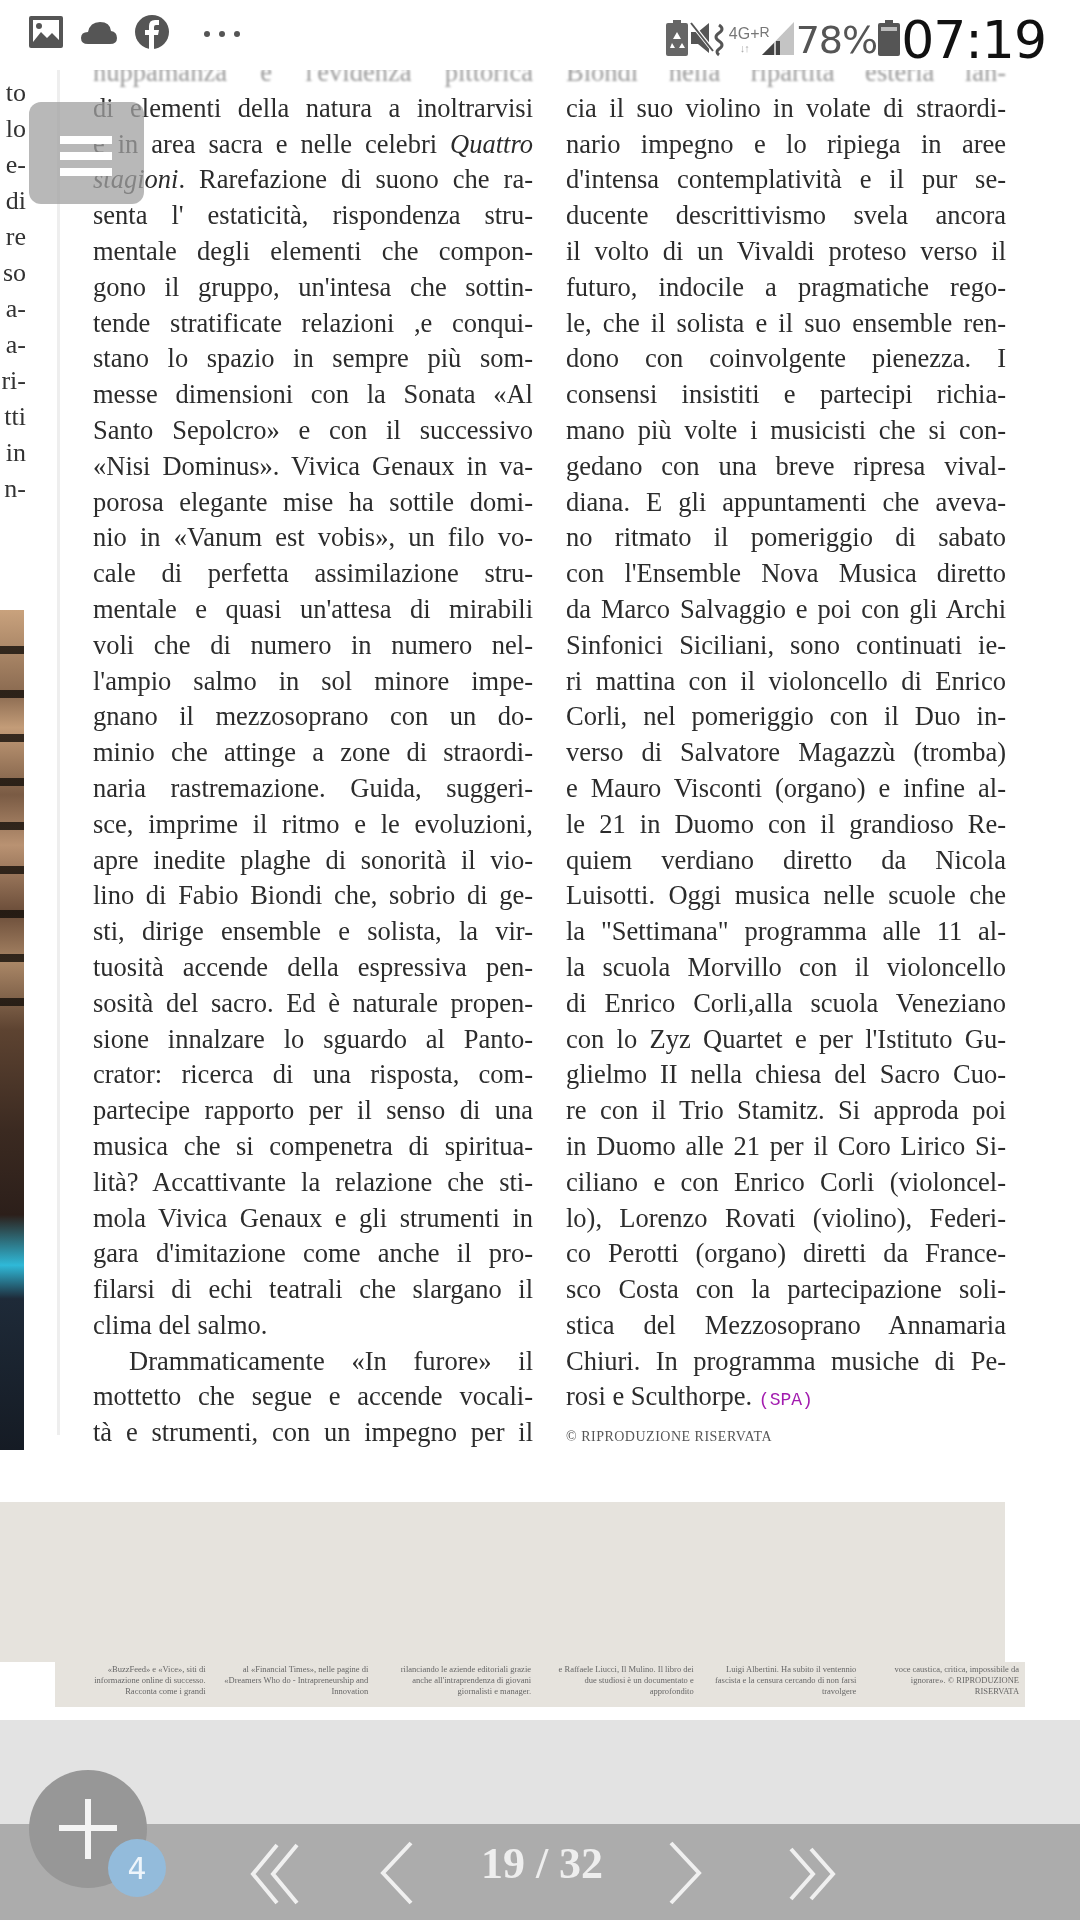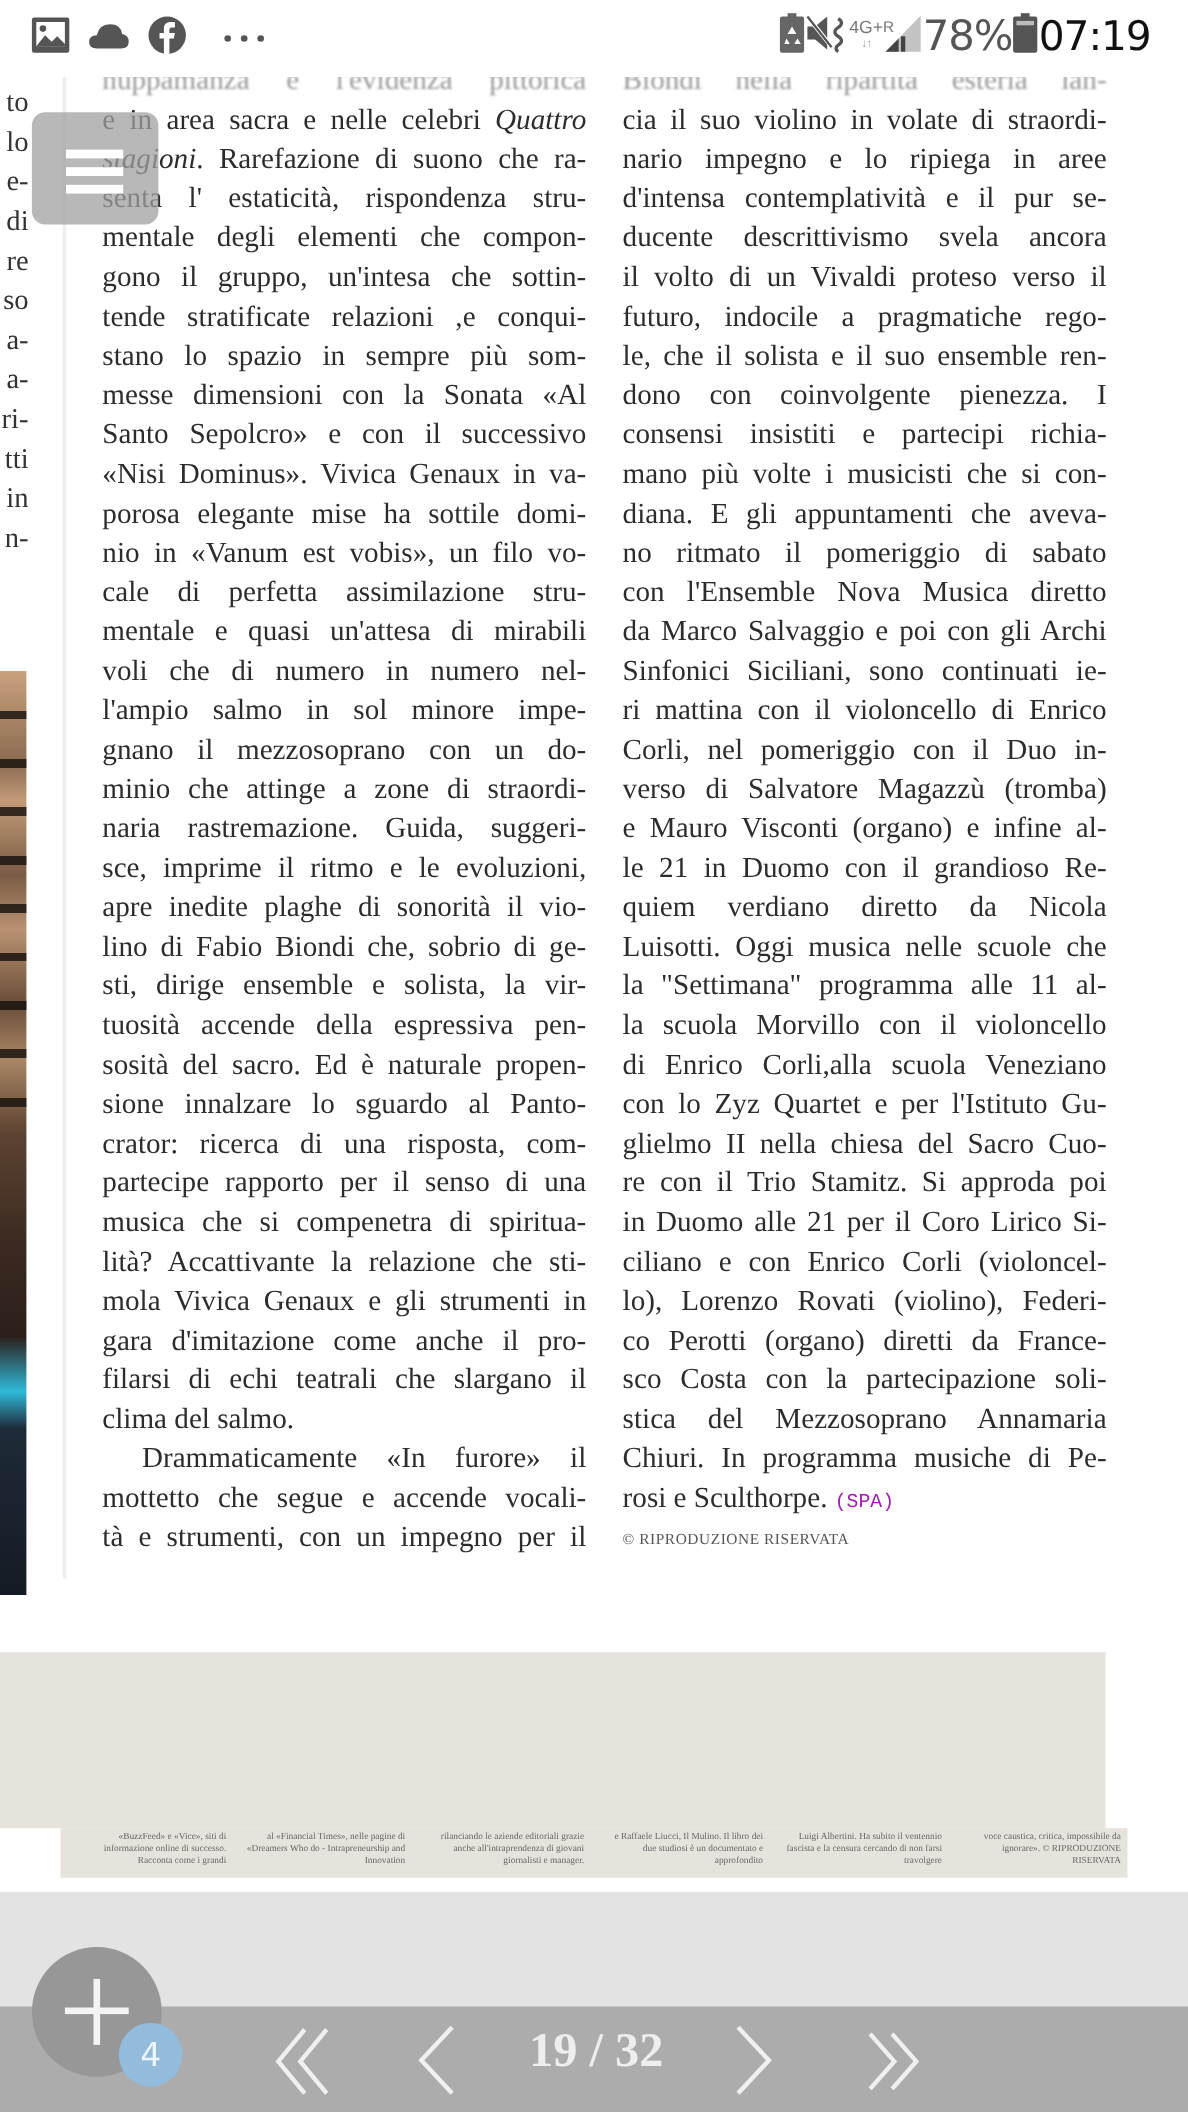--- a/index.html
+++ b/index.html
@@ -10,21 +10,21 @@
   .status-bar { position: absolute; top: 0; left: 0; width: 1080px; height: 70px; background: #fff; display: flex; align-items: center; z-index: 5; }
   .status-left { position: absolute; left: 28px; top: 14px; display: flex; align-items: center; gap: 16px; }
   .status-right { position: absolute; right: 34px; top: 10px; display: flex; align-items: center; gap: 0; }
   .sb-icon { display: inline-block; }
   .sb-dots { display: flex; gap: 9px; margin-left: 18px; }
   .sb-dots span { width: 6px; height: 6px; background: #555; border-radius: 50%; display: block; }
   .net-type { font-family: "Liberation Sans", sans-serif; font-size: 16px; color: #777; line-height: 16px; text-align: center; }
   .net-arrows { font-size: 11px; color: #aaa; letter-spacing: -1px; }
   .roaming { font-family: "Liberation Sans", sans-serif; font-size: 14px; color: #777; position: relative; top: -8px; margin-right: -10px; }
   .battery-pct { font-family: "DejaVu Sans", sans-serif; font-size: 38px; color: #555; letter-spacing: -1px; }
-  .clock { font-family: "DejaVu Sans", sans-serif; font-size: 37px; color: #111; letter-spacing: -1px; }
+  .clock { font-family: "DejaVu Sans", sans-serif; font-size: 52px; color: #111; letter-spacing: -1px; }
 
   
   .page { position: absolute; top: 55px; left: 0; width: 1080px; height: 1665px; background: #fff; overflow: hidden; }
   .col-fragment { position: absolute; left: 0; top: 20px; width: 26px; font-size: 26px; line-height: 36px; text-align: right; color: #333; overflow: hidden; }
   .col-fragment div { white-space: nowrap; }
   .photo { position: absolute; left: 0; top: 555px; width: 24px; height: 840px;
     background: linear-gradient(180deg, #c9a27d 0%, #8a6a50 10%, #c39c78 14%, #7a5b44 22%, #b99272 28%, #6b4d39 36%, #a98666 42%, #5d4331 50%, #3b2a21 62%, #2c1f1a 72%, #2fb9d8 78%, #1e2a38 82%, #151b24 100%); }
   .photo-stripes { position: absolute; left: 0; top: 555px; width: 24px; height: 420px;
     background: repeating-linear-gradient(180deg, transparent 0 36px, rgba(20,15,10,0.8) 36px 44px); }
   .col-rule { position: absolute; left: 57px; top: 0; width: 3px; height: 1380px; background: #eeeeee; }
@@ -143,20 +143,21 @@
       <div>tti</div>
       <div>in</div>
       <div>n-</div>
     </div>
   <div class="photo"></div>
   <div class="photo-stripes"></div>
   <div class="col-rule"></div>
 
   <div class="col col-a" id="colA">
       <span class="line cut"><span>nuppamanza e l'evidenza pittorica</span></span>
+      <span class="line"><span>di elementi della natura a inoltrarvisi</span></span>
       <span class="line"><span>e in area sacra e nelle celebri </span><i>Quattro</i></span>
       <span class="line"><i>stagioni</i><span>. Rarefazione di suono che ra-</span></span>
       <span class="line"><span>senta l' estaticità, rispondenza stru-</span></span>
       <span class="line"><span>mentale degli elementi che compon-</span></span>
       <span class="line"><span>gono il gruppo, un'intesa che sottin-</span></span>
       <span class="line"><span>tende stratificate relazioni ,e conqui-</span></span>
       <span class="line"><span>stano lo spazio in sempre più som-</span></span>
       <span class="line"><span>messe dimensioni con la Sonata «Al</span></span>
       <span class="line"><span>Santo Sepolcro» e con il successivo</span></span>
       <span class="line"><span>«Nisi Dominus». Vivica Genaux in va-</span></span>
@@ -193,20 +194,21 @@
       <span class="line"><span>cia il suo violino in volate di straordi-</span></span>
       <span class="line"><span>nario impegno e lo ripiega in aree</span></span>
       <span class="line"><span>d'intensa contemplatività e il pur se-</span></span>
       <span class="line"><span>ducente descrittivismo svela ancora</span></span>
       <span class="line"><span>il volto di un Vivaldi proteso verso il</span></span>
       <span class="line"><span>futuro, indocile a pragmatiche rego-</span></span>
       <span class="line"><span>le, che il solista e il suo ensemble ren-</span></span>
       <span class="line"><span>dono con coinvolgente pienezza. I</span></span>
       <span class="line"><span>consensi insistiti e partecipi richia-</span></span>
       <span class="line"><span>mano più volte i musicisti che si con-</span></span>
+      <span class="line"><span>gedano con una breve ripresa vival-</span></span>
       <span class="line"><span>diana. E gli appuntamenti che aveva-</span></span>
       <span class="line"><span>no ritmato il pomeriggio di sabato</span></span>
       <span class="line"><span>con l'Ensemble Nova Musica diretto</span></span>
       <span class="line"><span>da Marco Salvaggio e poi con gli Archi</span></span>
       <span class="line"><span>Sinfonici Siciliani, sono continuati ie-</span></span>
       <span class="line"><span>ri mattina con il violoncello di Enrico</span></span>
       <span class="line"><span>Corli, nel pomeriggio con il Duo in-</span></span>
       <span class="line"><span>verso di Salvatore Magazzù (tromba)</span></span>
       <span class="line"><span>e Mauro Visconti (organo) e infine al-</span></span>
       <span class="line"><span>le 21 in Duomo con il grandioso Re-</span></span>

